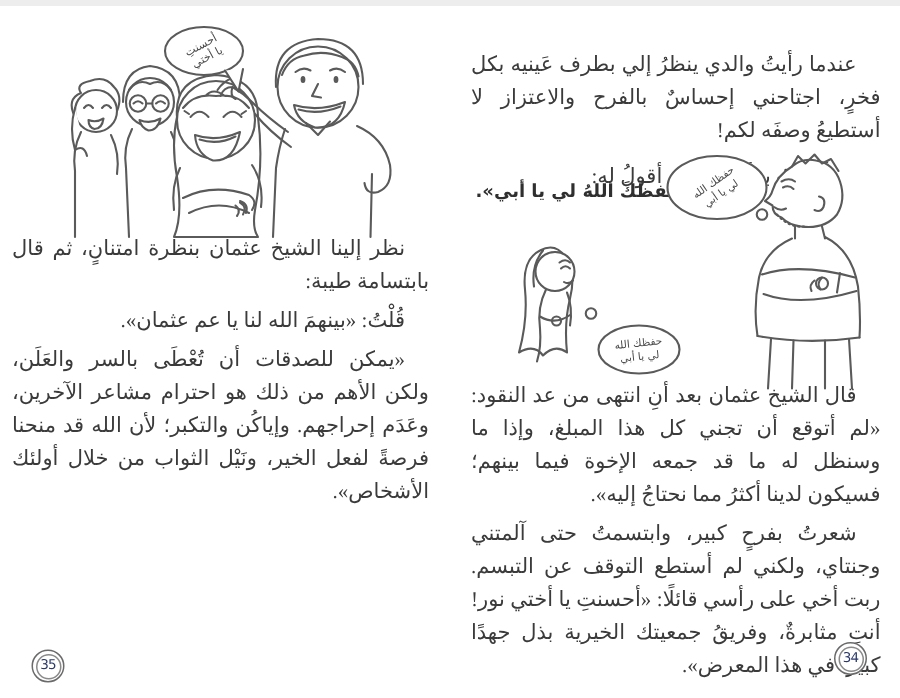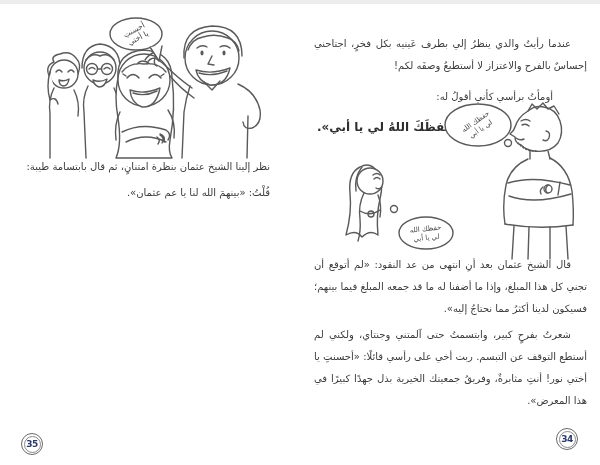--- a/index.html
+++ b/index.html
@@ -7,21 +7,21 @@
     width:600px;height:465px;position:relative;overflow:hidden;
     background:#ffffff;
     font-family:"DejaVu Sans", sans-serif;
     color:#3a3a3a;
   }
   .top-strip{position:absolute;top:0;left:0;width:600px;height:4px;background:#ededed;}
   .page{position:absolute;top:4px;height:461px;background:#ffffff;}
   .page-left{left:0;width:300px;}
   .page-right{left:300px;width:300px;}
 
-  .txt{direction:rtl;text-align:justify;font-size:10px;line-height:22px;color:#3b3b3b;}
+  .txt{direction:rtl;text-align:justify;font-size:14px;line-height:22px;color:#3b3b3b;font-family:Liberation Serif, serif;}
   .txt p{margin:0 0 4px 0;}
   .txt p.indent{text-indent:16px;}
   .block{position:absolute;}
 
   .dua{
     position:absolute;direction:rtl;white-space:nowrap;
     font-weight:bold;font-size:12px;color:#2f2f2f;
   }
 
   .illustration{position:absolute;}
@@ -31,21 +31,21 @@
   }
 
   .page-num{
     position:absolute;width:20px;height:20px;border-radius:50%;
     border:1.2px solid #6a6a6a;display:flex;align-items:center;justify-content:center;
     background:#fff;
   }
   .page-num .inner{
     width:15px;height:15px;border-radius:50%;border:1px solid #8a8a8a;
     display:flex;align-items:center;justify-content:center;
-    font-size:9px;font-weight:bold;color:#2c3a6b;letter-spacing:-0.5px;
+    font-size:9px;font-weight:normal;color:#2c3a6b;letter-spacing:-0.5px;
   }
 </style>
 </head>
 <body>
 
 <div class="top-strip"></div>
 
 <section class="page page-left">
 
   <svg class="illustration" style="left:42px;top:8px;" width="232" height="148" viewBox="0 0 232 148">
@@ -122,20 +122,21 @@
           <text x="94" y="20" text-anchor="middle" font-size="7.5">أحسنتِ</text>
           <text x="94" y="29" text-anchor="middle" font-size="7.5">يا أختي</text>
         </g>
       </g>
     </g>
   </svg>
 
   <div class="txt block" style="left:8px;top:152px;width:278px;">
     <p class="indent">نظر إلينا الشيخ عثمان بنظرة امتنانٍ، ثم قال بابتسامة طيبة:</p>
     <p class="indent">قُلْتُ: «بينهمَ الله لنا يا عم عثمان».</p>
+    <p class="indent">«يمكن للصدقات أن تُعْطَى بالسر والعَلَن، ولكن الأهم من ذلك هو احترام مشاعر الآخرين، وعَدَم إحراجهم. وإياكُن والتكبر؛ لأن الله قد منحنا فرصةً لفعل الخير، ونَيْل الثواب من خلال أولئك الأشخاص».</p>
   </div>
 
   <div class="page-num" style="left:21px;top:429px;">
     <span class="inner">
         <span>35</span>
       </span>
   </div>
 </section>
 
 <section class="page page-right">
@@ -197,21 +198,21 @@
         <ellipse cx="88" cy="136" rx="27" ry="16" fill="#fff"></ellipse>
         <g transform="rotate(-6 88 136)">
           <text x="88" y="134" text-anchor="middle" font-size="7">حفظك الله</text>
           <text x="88" y="143" text-anchor="middle" font-size="7">لي يا أبي</text>
         </g>
       </g>
     </g>
   </svg>
 
   <div class="txt block" style="left:14px;top:250px;width:273px;">
-    <p class="indent">قال الشيخ عثمان بعد أنِ انتهى من عد النقود: «لم أتوقع أن تجني كل هذا المبلغ، وإذا ما أضفنا له ما قد جمعه المبلغ فيما بينهم؛ فسيكون لدينا أكثرُ مما نحتاجُ إليه».</p>
+    <p class="indent">قال الشيخ عثمان بعد أنِ انتهى من عد النقود: «لم أتوقع أن تجني كل هذا المبلغ، وإذا ما وسنظل له ما قد جمعه الإخوة فيما بينهم؛ فسيكون لدينا أكثرُ مما نحتاجُ إليه».</p>
     <p class="indent">شعرتُ بفرحٍ كبير، وابتسمتُ حتى آلمتني وجنتاي، ولكني لم أستطع التوقف عن التبسم. ربت أخي على رأسي قائلًا: «أحسنتِ يا أختي نور! أنتِ مثابرةٌ، وفريقُ جمعيتك الخيرية بذل جهدًا كبيرًا في هذا المعرض».</p>
   </div>
 
   <div class="page-num" style="left:256px;top:424px;">
     <span class="inner">
         <span>34</span>
       </span>
   </div>
 </section>
 

